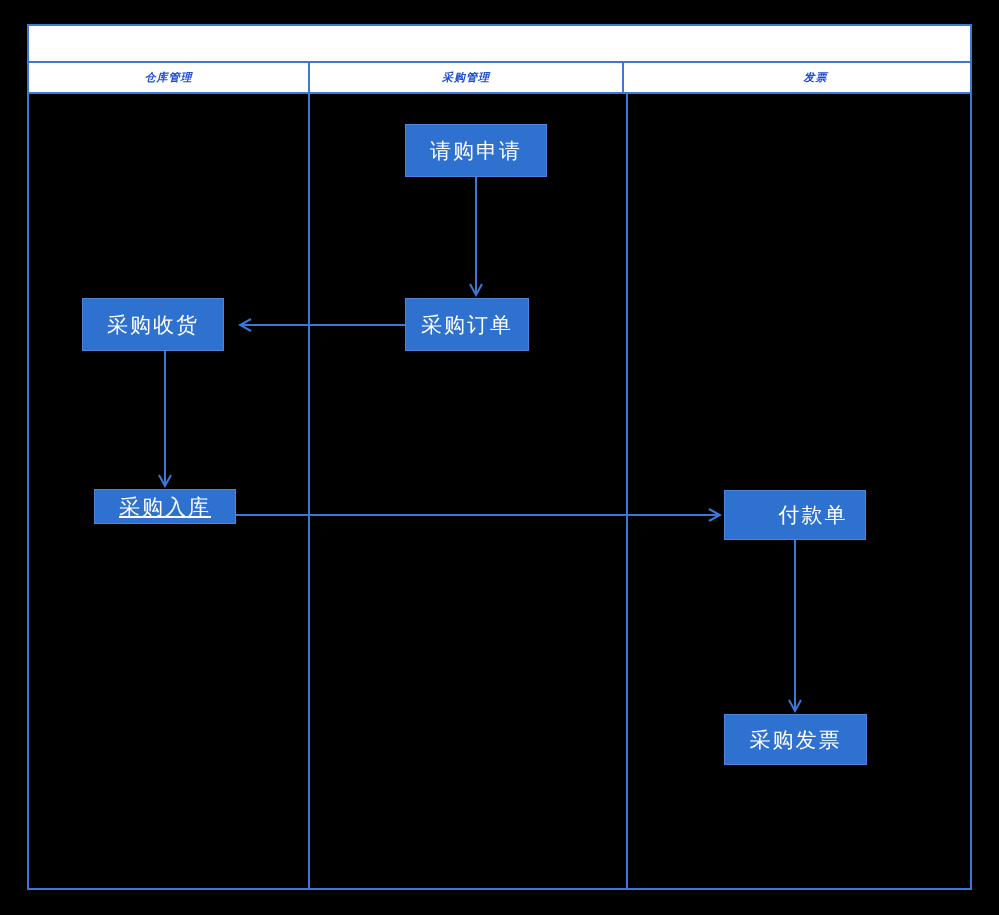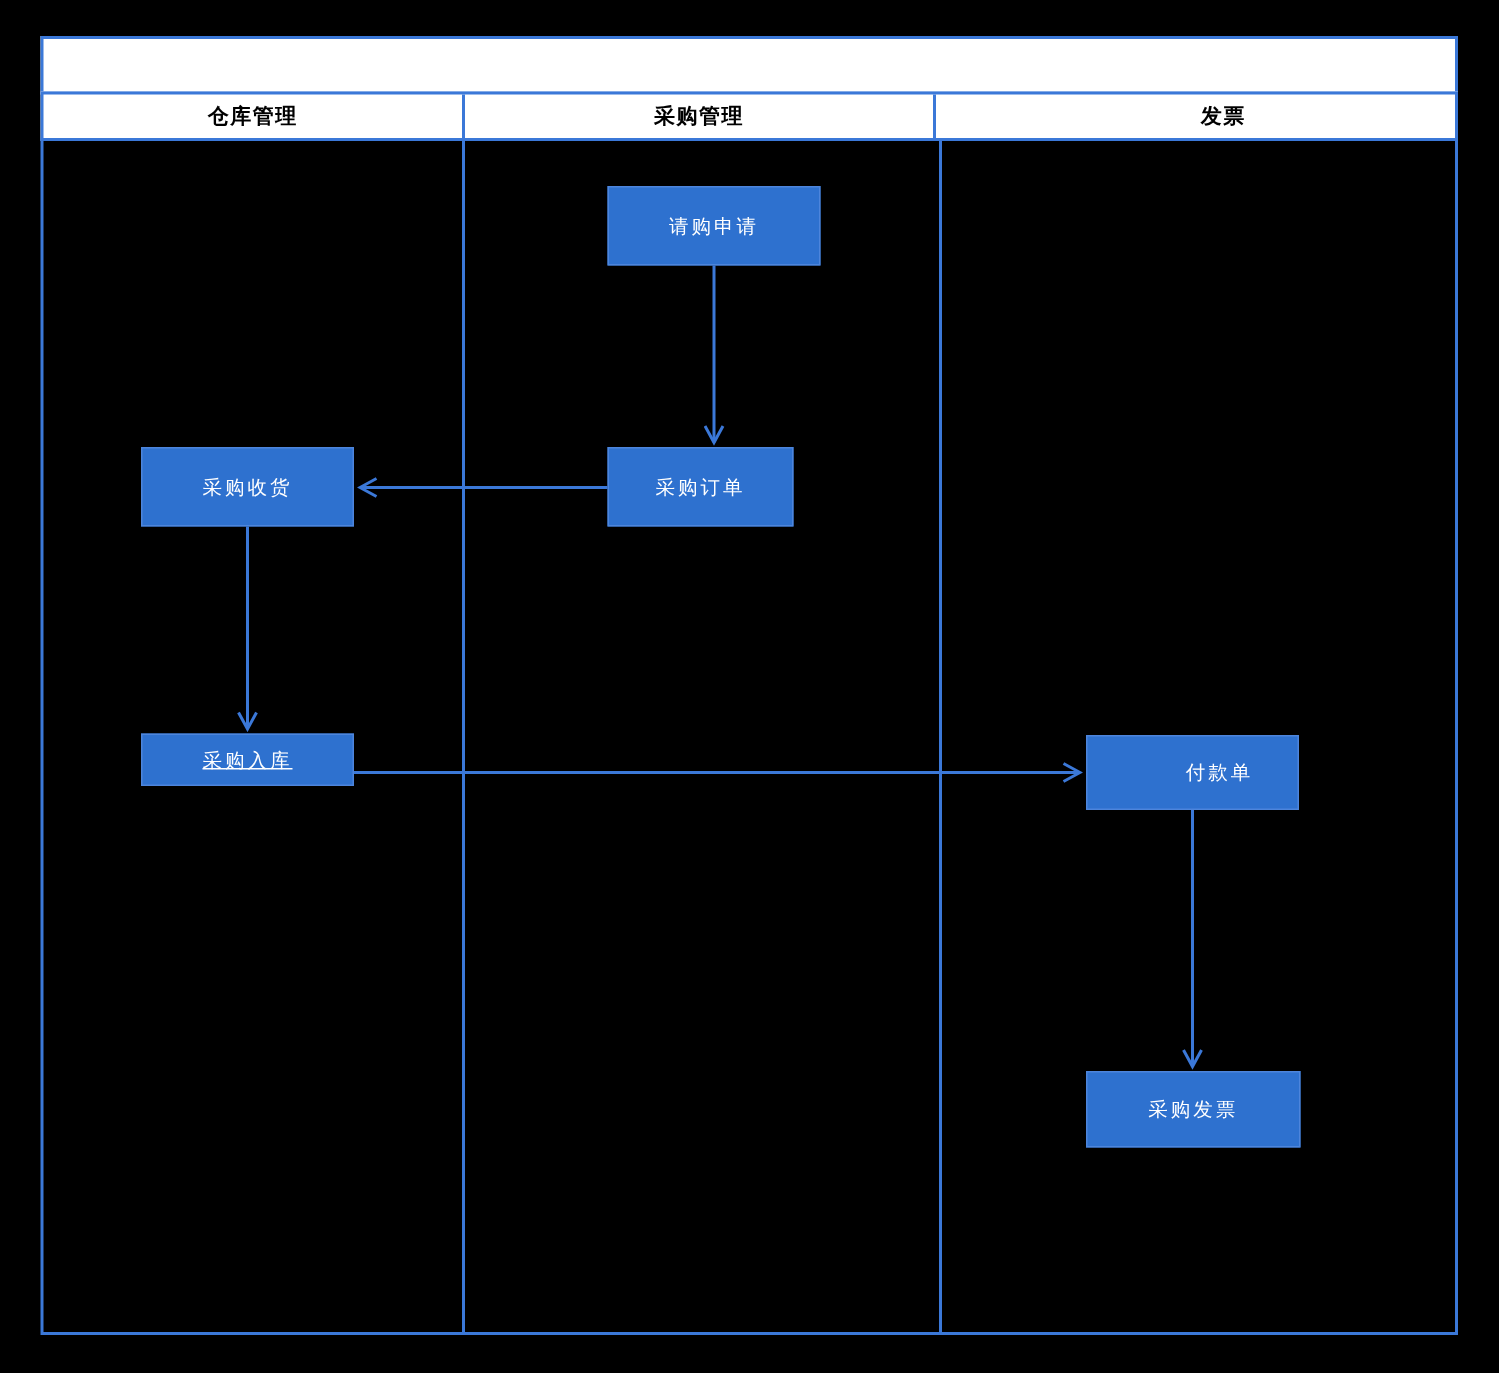--- a/index.html
+++ b/index.html
@@ -25,24 +25,25 @@
   .lane-headers {
     left: 27px; top: 61px; width: 945px; height: 33px;
     display: flex;
     border: 2px solid #3b78d8;
     background: #ffffff;
   }
   .lane-header {
     box-sizing: border-box;
     border-right: 2px solid #3b78d8;
     display: flex; align-items: center; justify-content: center;
-    color: #000000;
-    font-size: 14px;
+    color: #1d4ed8;
+    font-size: 11px;
     font-weight: bold;
     letter-spacing: 1px;
+    font-style: italic;
   }
   .lane-header:last-child { border-right: none; flex: 1; padding-left: 37px; }
   .lh-1 { width: 281px; }
   .lh-2 { width: 314px; }
 
   
   .lane-bodies {
     left: 27px; top: 92px; width: 945px; height: 798px;
     display: flex;
     border: 2px solid #3b78d8;
@@ -55,27 +56,27 @@
   .lane-body:last-child { border-right: none; flex: 1; }
   .lb-1 { width: 281px; }
   .lb-2 { width: 318px; }
 
   
   .node {
     background: #2e71cf;
     border: 1px solid #4d85dc;
     display: flex; align-items: center; justify-content: center;
     color: #ffffff;
-    font-size: 13px;
+    font-size: 21px;
     letter-spacing: 2px;
     z-index: 3;
   }
   .node-requisition { left: 405px; top: 124px; width: 142px; height: 53px; }
   .node-order       { left: 405px; top: 298px; width: 124px; height: 53px; }
-  .node-receipt     { left:  94px; top: 298px; width: 142px; height: 53px; }
+  .node-receipt     { left:  82px; top: 298px; width: 142px; height: 53px; }
   .node-stockin     { left:  94px; top: 489px; width: 142px; height: 35px; text-decoration: underline; }
   .node-payment     { left: 724px; top: 490px; width: 142px; height: 50px; padding-left: 36px; }
   .node-invoice     { left: 724px; top: 714px; width: 143px; height: 51px; }
 
   
   .edges {
     position: absolute; left: 0; top: 0;
     width: 999px; height: 915px;
     z-index: 2;
     pointer-events: none;

